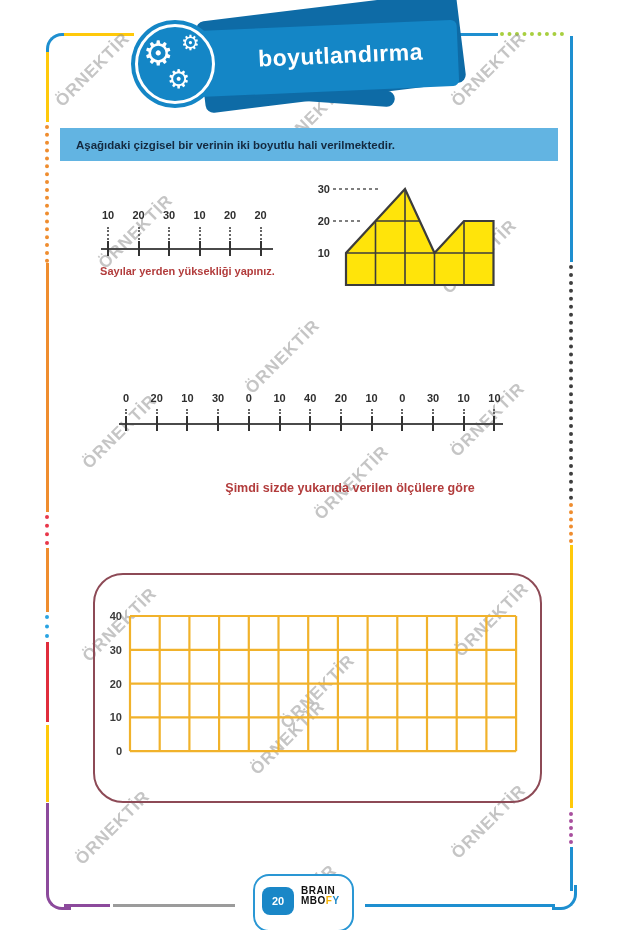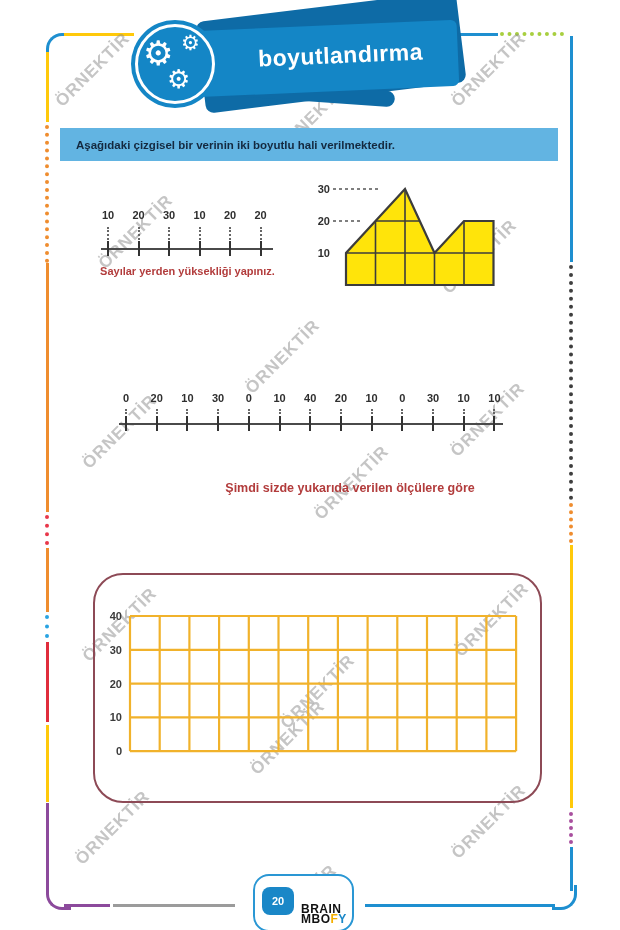--- a/index.html
+++ b/index.html
@@ -47,21 +47,21 @@
   
   .wm{position:absolute;color:rgba(140,140,140,0.5);font-size:17px;font-weight:bold;
       transform:translate(-50%,-50%) rotate(-45deg);letter-spacing:1px;white-space:nowrap;
       pointer-events:none;}
   
   .footer-badge{position:absolute;left:253px;top:874px;width:97px;height:54px;background:#fff;
                 border:2px solid #2a97d4;border-radius:16px;}
   .page-chip{position:absolute;left:7px;top:11px;width:32px;height:28px;background:#1a87c7;
              border-radius:8px;color:#fff;font-size:11px;font-weight:bold;display:flex;
              align-items:center;justify-content:center;}
-  .logo{position:absolute;left:46px;top:28px;font-size:12px;font-weight:bold;color:#111;
+  .logo{position:absolute;left:46px;top:10px;font-size:10px;font-weight:bold;color:#111;
         line-height:10px;letter-spacing:.5px;}
 </style>
 </head>
 <body>
 
 <div class="page">
 
   <div id="frame">
 
     <div class="corner" style="left:46px;top:33px;border-top:3px solid #1e8fd0;border-left:3px solid #1e8fd0;border-top-left-radius:16px;"></div>

